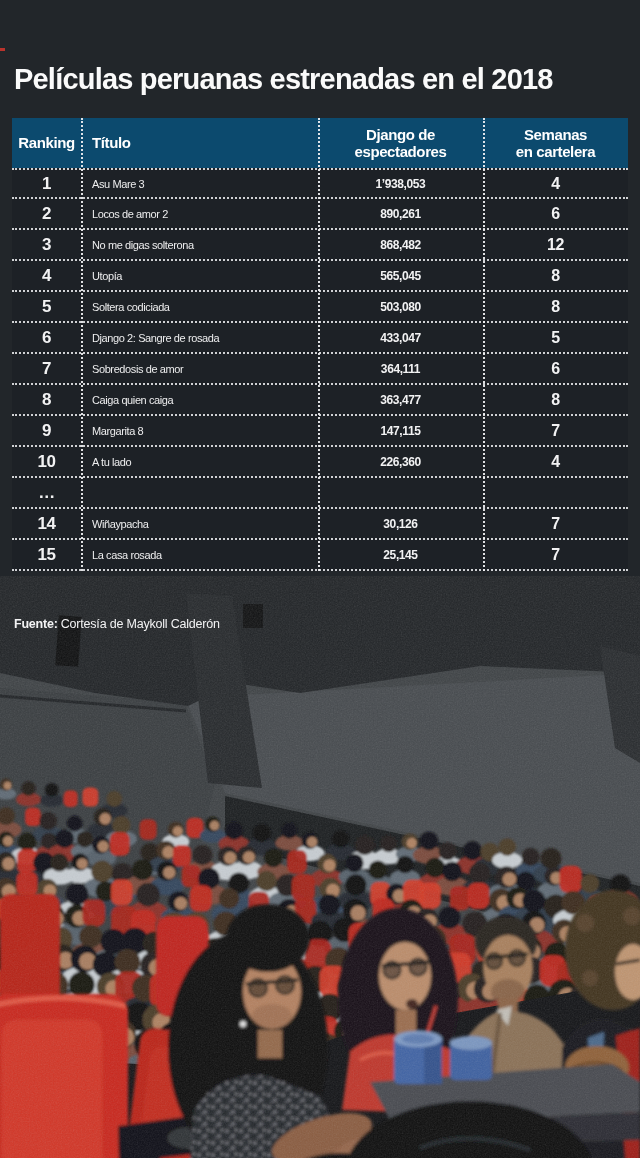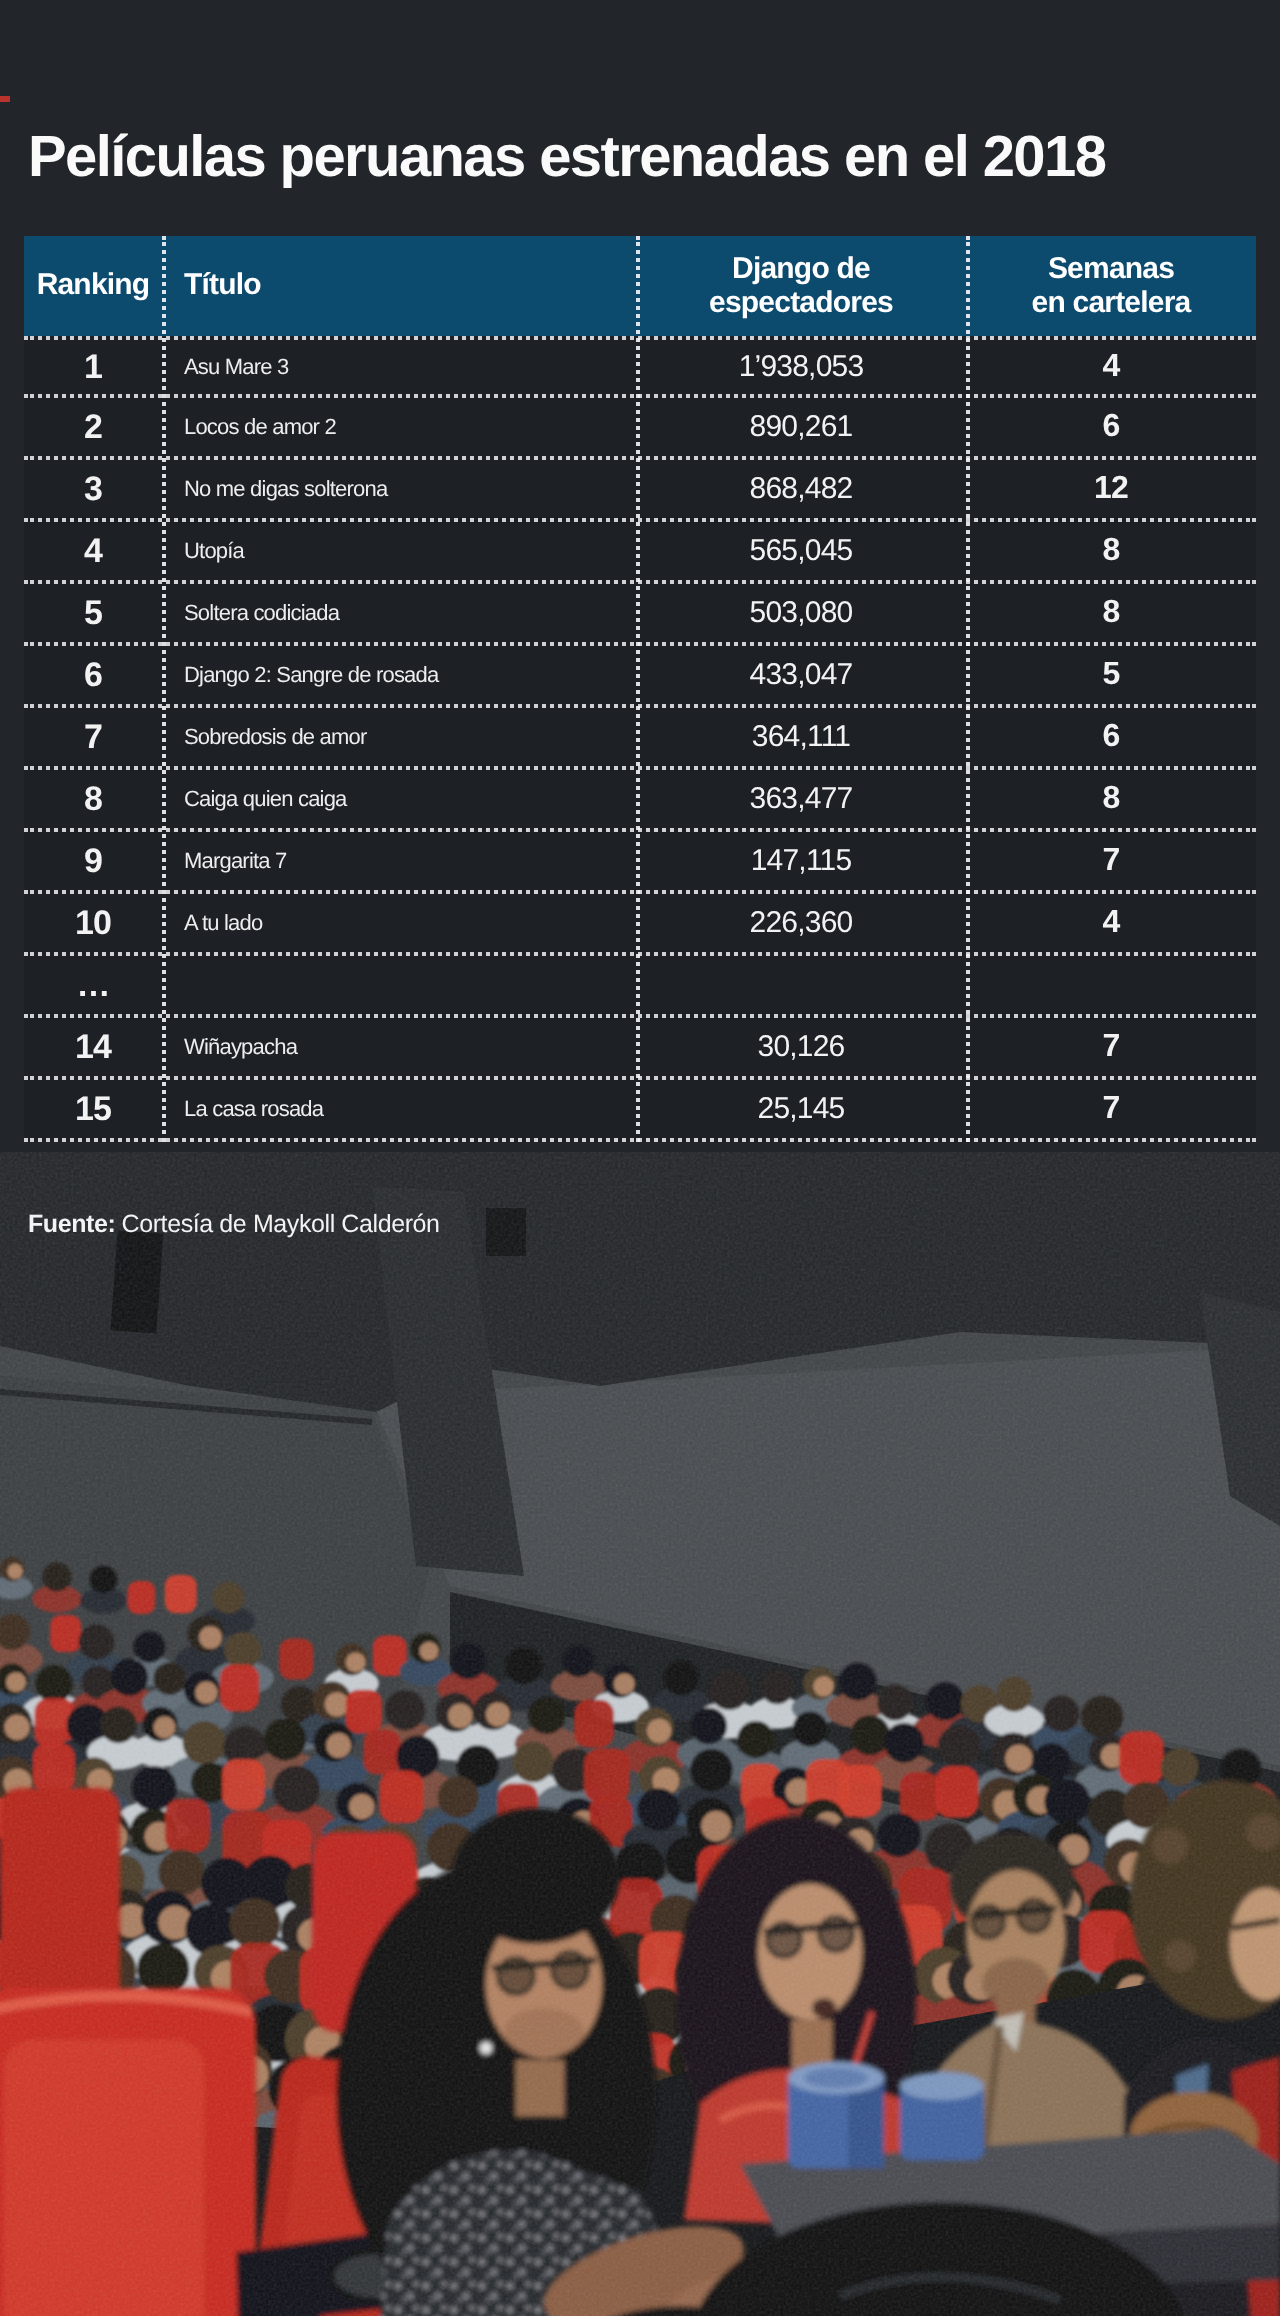--- a/index.html
+++ b/index.html
@@ -39,31 +39,31 @@
     height:31px;box-sizing:border-box;
     border-bottom:2px dotted rgba(240,240,243,0.85);
   }
   .trow:first-child{border-top:2px dotted rgba(240,240,243,0.85);}
   .cell{
     display:flex;align-items:center;color:#f2f2f3;
     letter-spacing:-0.4px;overflow:hidden;white-space:nowrap;
   }
   .c-rank{justify-content:center;font-weight:700;font-size:17px;}
   .c-title{padding-left:11px;font-size:11px;font-weight:400;color:#ededee;}
-  .c-total{justify-content:center;font-weight:400;font-size:15px;}
+  .c-total{justify-content:center;font-weight:700;font-size:12px;}
   .c-weeks{justify-content:center;font-weight:600;font-size:16px;}
   .vsep{
     position:absolute;top:0;height:453px;width:0;z-index:2;
     border-left:2px dotted rgba(245,245,247,0.9);
   }
   .vsep.v1{left:69px;} .vsep.v2{left:306px;} .vsep.v3{left:471px;}
 
   
   .source{
-    position:absolute;left:14px;top:557px;z-index:4;color:#f3f3f4;
+    position:absolute;left:14px;top:569px;z-index:4;color:#f3f3f4;
     font-size:12.5px;letter-spacing:-0.2px;
   }
   .source b{font-weight:700;margin-right:3px;}
 
   
   .photo{position:absolute;left:0;top:528px;width:640px;height:630px;z-index:1;}
 </style>
 </head>
 <body>
 
@@ -126,21 +126,21 @@
           <div class="cell c-weeks">6</div>
         </div>
         <div class="trow">
           <div class="cell c-rank">8</div>
           <div class="cell c-title">Caiga quien caiga</div>
           <div class="cell c-total">363,477</div>
           <div class="cell c-weeks">8</div>
         </div>
         <div class="trow">
           <div class="cell c-rank">9</div>
-          <div class="cell c-title">Margarita 7</div>
+          <div class="cell c-title">Margarita 8</div>
           <div class="cell c-total">147,115</div>
           <div class="cell c-weeks">7</div>
         </div>
         <div class="trow">
           <div class="cell c-rank">10</div>
           <div class="cell c-title">A tu lado</div>
           <div class="cell c-total">226,360</div>
           <div class="cell c-weeks">4</div>
         </div>
         <div class="trow">

